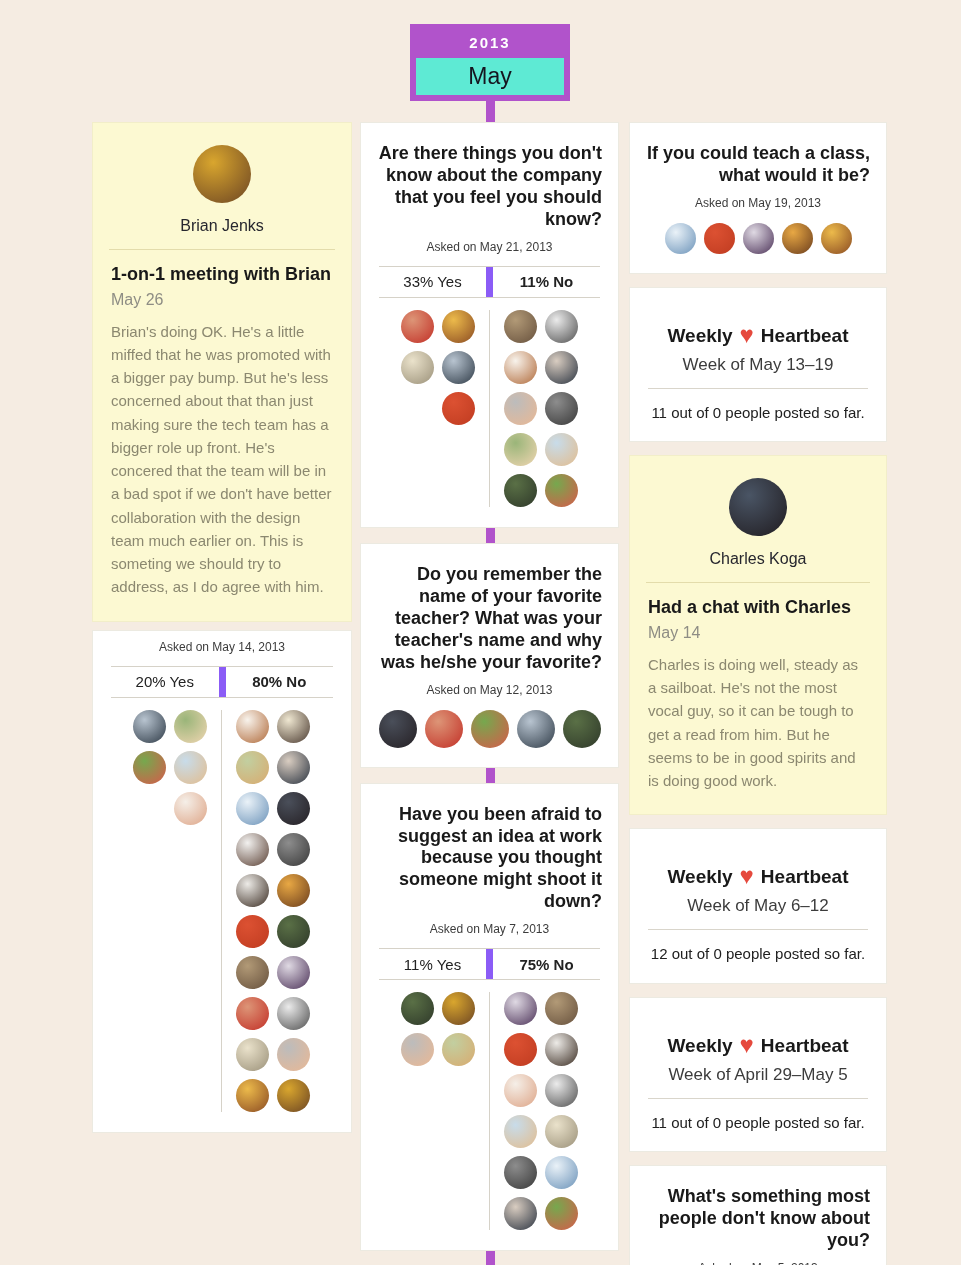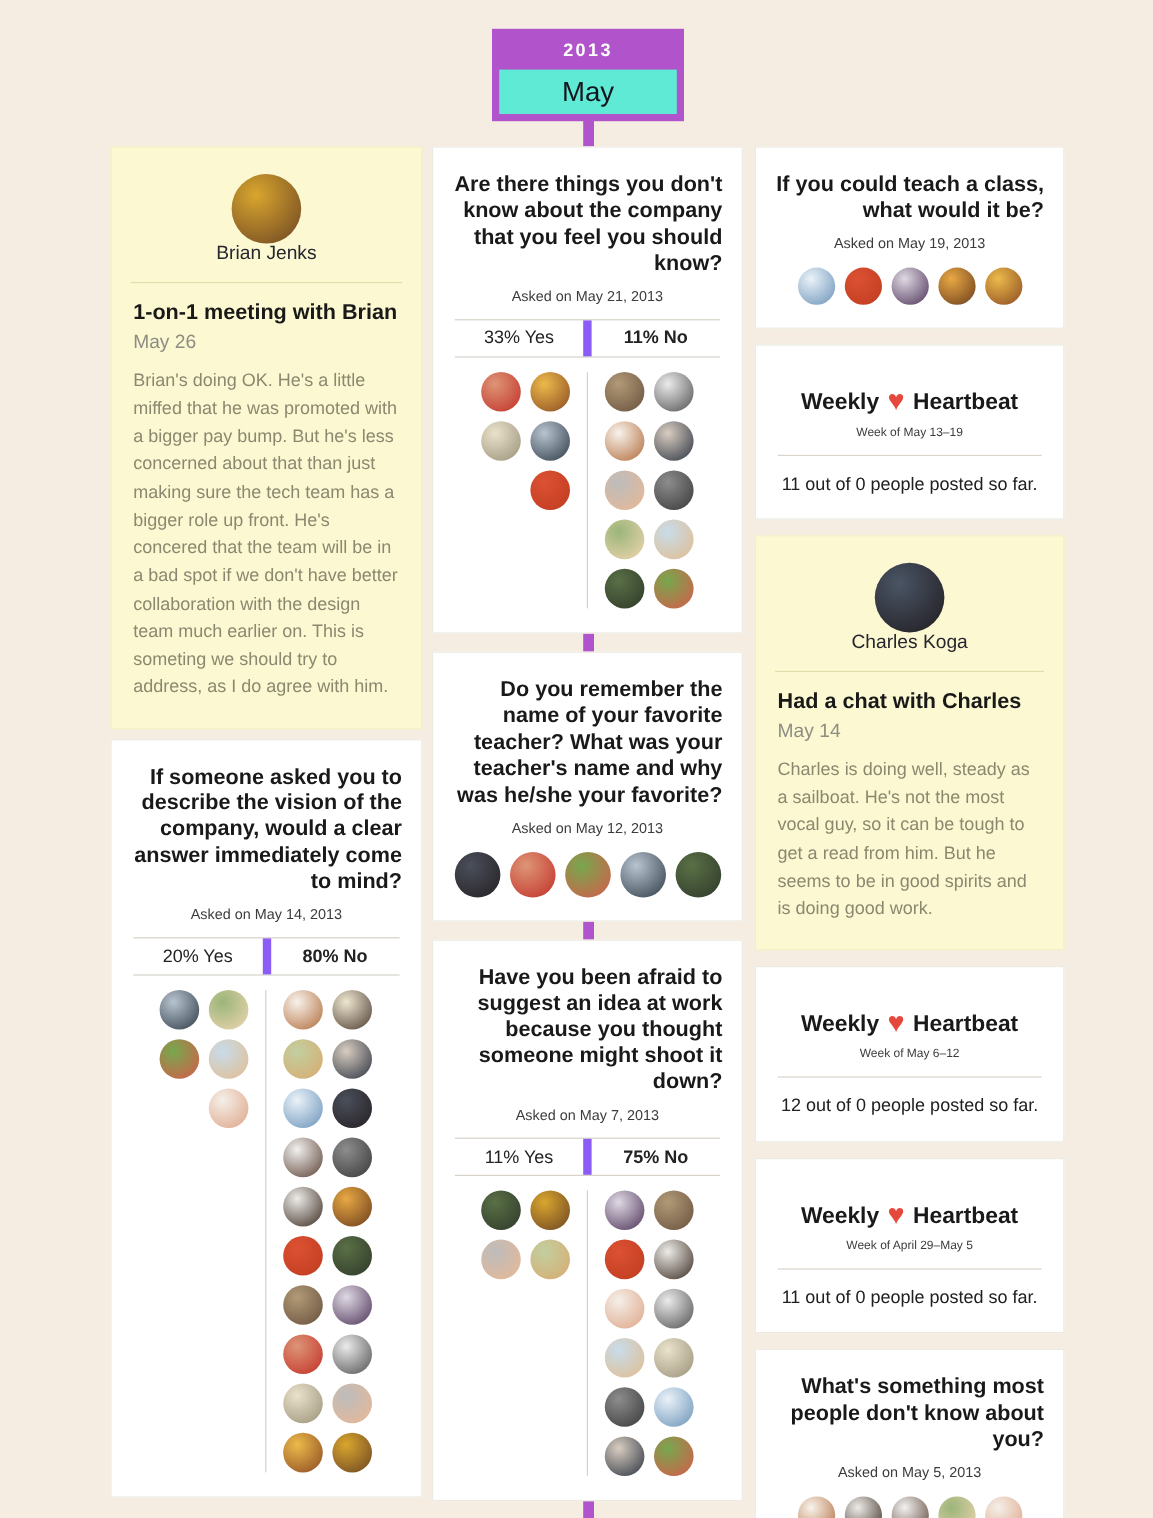--- a/index.html
+++ b/index.html
@@ -42,27 +42,27 @@
   .avatar.col2{grid-column:2;}
 
   
   .q-row{display:flex;justify-content:center;gap:8px;margin:13px 10px 0 10px;padding-bottom:19px;}
   #col-middle .q-row .avatar{width:38px;height:38px;}
   #col-right .q-row .avatar{width:31px;height:31px;}
 
   
   .hb-title{display:flex;justify-content:center;align-items:center;gap:7px;padding-top:36px;font-size:19px;font-weight:bold;color:#191919;}
   .heart{color:#e5493d;font-size:24px;line-height:1;font-weight:normal;position:relative;top:-1px;}
-  .hb-week{text-align:center;font-size:10px;color:#3c3c3c;margin-top:7px;}
+  .hb-week{text-align:center;font-size:17px;color:#3c3c3c;margin-top:7px;}
   .hb-divider{border:none;border-top:1px solid #d9d5cb;margin:13px 18px 0 18px;}
   .hb-stat{font-size:15px;color:#202020;text-align:center;line-height:1.3;padding:14px 20px 19px 20px;}
 
   
   .note-avatar{width:58px;height:58px;border-radius:50%;margin:22px auto 0 auto;}
-  .note-name{text-align:center;font-size:16px;color:#26262e;margin-top:0;}
+  .note-name{text-align:center;font-size:16px;color:#26262e;margin-top:14px;}
   .note-divider{border:none;border-top:1px solid #e3dcab;margin:14px 16px 0 16px;}
   .note-title{font-weight:bold;font-size:18px;line-height:1.25;color:#191919;text-align:left;padding:13px 18px 0 18px;}
   .note-date{font-size:16px;color:#8e8d84;padding:5px 18px 0 18px;}
   .note-body{font-size:15px;line-height:1.55;color:#8b8870;padding:11px 18px 22px 18px;}
 </style>
 </head>
 <body>
 
 <div id="page">
   <div id="timeline-line"></div>
@@ -77,21 +77,20 @@
   <div id="col-left" class="column">
       <div class="card note">
         <div class="note-avatar" style="background: radial-gradient(circle at 35% 30%, rgb(217, 166, 46), rgb(107, 68, 35));"></div>
         <div class="note-name">Brian Jenks</div>
         <hr class="note-divider">
         <div class="note-title">1-on-1 meeting with Brian</div>
         <div class="note-date">May 26</div>
         <div class="note-body">Brian's doing OK. He's a little miffed that he was promoted with a bigger pay bump. But he's less concerned about that than just making sure the tech team has a bigger role up front. He's concered that the team will be in a bad spot if we don't have better collaboration with the design team much earlier on. This is someting we should try to address, as I do agree with him.</div>
       </div>
       <div class="card ">
-        <div class="q">If someone asked you to describe the vision of the company, would a clear answer immediately come to mind?</div>
         <div class="asked">Asked on May 14, 2013</div>
         <div class="pct-row">
           <div class="pct yes">20% Yes</div>
           <div class="pct no">80% No</div>
         </div>
         <div class="poll-cols">
           <div class="half yes">
             <div class="agrid">
               <div class="avatar" style="background: radial-gradient(circle at 35% 30%, rgb(184, 196, 208), rgb(46, 58, 70));"></div>
               <div class="avatar" style="background: radial-gradient(circle at 35% 30%, rgb(154, 181, 121), rgb(240, 214, 178));"></div>

